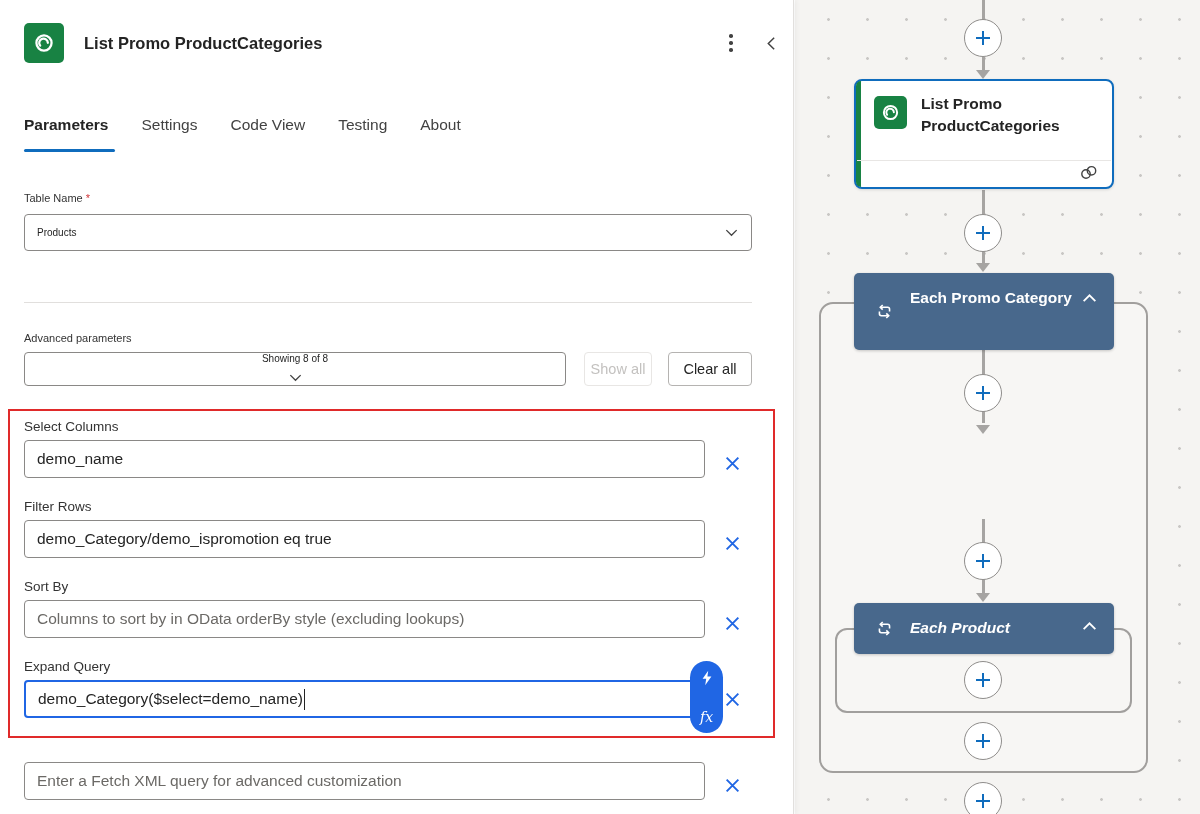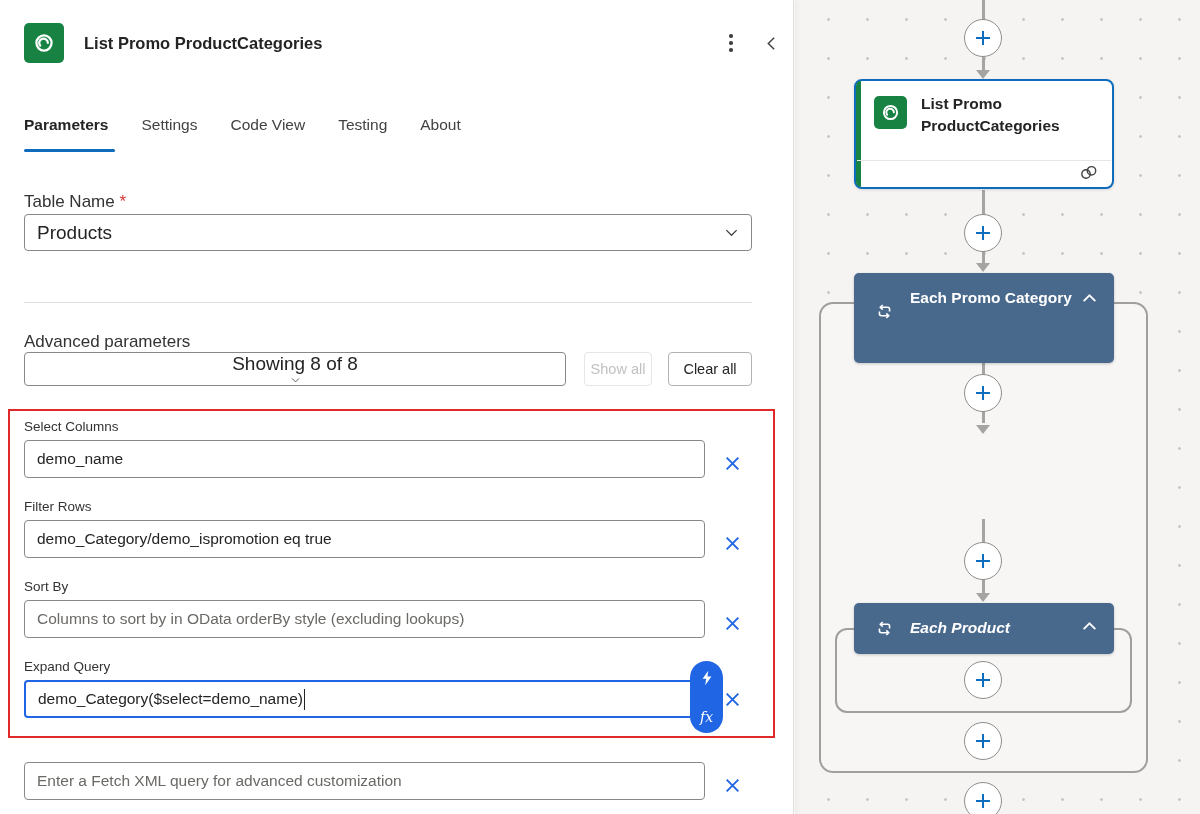--- a/index.html
+++ b/index.html
@@ -18,24 +18,24 @@
     background:none; border:none; cursor:pointer; }
   #kebab { left:716px; top:28px; flex-direction:column; gap:3.5px; }
   #kebab i { width:3.5px; height:3.5px; border-radius:50%; background:#424242; display:block; }
   #collapse { left:756px; top:28px; }
 
   #tabs { left:24px; top:116px; display:flex; gap:33px; font-size:15.5px; color:#424242; }
   .tab { cursor:pointer; padding-bottom:10px; }
   .tab.active { font-weight:700; color:#242424; }
   #tab-underline { left:24px; top:149px; width:91px; height:3px; background:#0f6cbd; border-radius:2px; }
 
-  .field-label { font-size:17px; color:#333; }
+  .field-label { font-size:11px; color:#333; }
   .req { color:#d13438; }
   .combo { border:1px solid #8a8886; border-radius:4px; background:#fff;
-    display:flex; align-items:center; padding:0 12px; font-size:19px; color:#242424; cursor:pointer; }
+    display:flex; align-items:center; padding:0 12px; font-size:10px; color:#242424; cursor:pointer; }
   .combo .grow { flex:1; }
 
   #tablename-label { left:24px; top:192px; }
   #tablename-combo { left:24px; top:214px; width:728px; height:37px; }
 
   #divider1 { left:24px; top:302px; width:728px; height:1px; background:#e1dfdd; }
 
   #adv-label { left:24px; top:332px; }
   #adv-combo { left:24px; top:352px; width:542px; height:34px;flex-direction:column; }
   .btn { border-radius:4px; background:#fff; font-size:14.5px; display:flex; align-items:center;
@@ -102,21 +102,21 @@
   #node-get .node-icon { left:19px; top:11px; }
   #node-get .node-title { left:63px; top:17px; }
   #node-get .node-divider { top:53px; }
   #node-get .link-ic { bottom:6px; }
 
   .loop-hdr { position:absolute; left:59px; width:260px; background:#48688c; border-radius:5px;
     color:#fff; z-index:4; cursor:pointer; box-shadow:0 1px 3px rgba(0,0,0,.2); }
   .loop-hdr .repeat-ic { position:absolute; left:21px; }
   .loop-hdr .loop-title { position:absolute; left:56px; font-size:15.5px; font-weight:700; line-height:1.5; }
   .loop-hdr .chev-up { position:absolute; right:16px; cursor:pointer; }
-  #loop-outer-hdr { top:273px; height:90px; }
+  #loop-outer-hdr { top:273px; height:77px; }
   #loop-outer-hdr .repeat-ic { top:29px; }
   #loop-outer-hdr .loop-title { top:13px; width:170px; }
   #loop-outer-hdr .chev-up { top:17px; }
   #loop-inner-hdr { top:603px; height:51px;font-style:italic; }
   #loop-inner-hdr .repeat-ic { top:16px; }
   #loop-inner-hdr .loop-title { top:13px; }
   #loop-inner-hdr .chev-up { top:15px; }
 </style>
 </head>
 <body>

